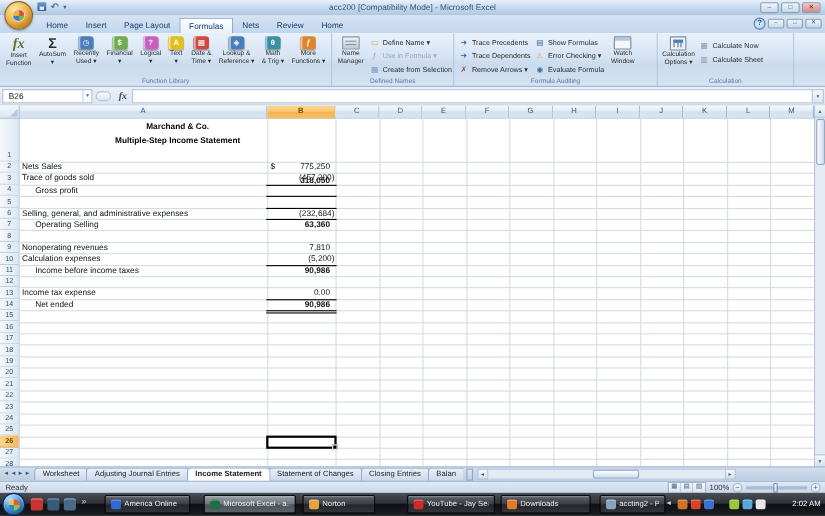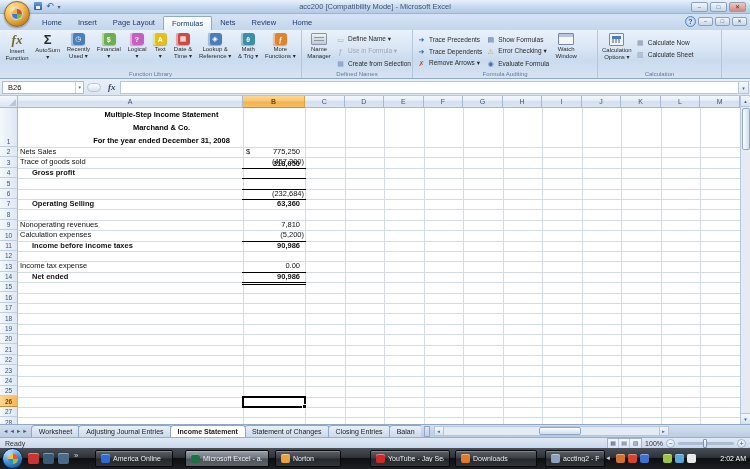--- a/index.html
+++ b/index.html
@@ -75,21 +75,21 @@
 .chd.sel{background:linear-gradient(#fcd792,#f9c570 48%,#f5b14e 52%,#f7bd62);border-right-color:#d9a248;border-bottom-color:#c98f35;color:#6b4c14;font-weight:bold}
 .rowheaders{position:absolute;left:0;top:12px;width:18px;bottom:0;overflow:hidden}
 .rhd{display:flex;align-items:flex-end;justify-content:center;font-size:6.5px;color:#39537b;background:linear-gradient(90deg,#f4f8fc,#dde7f3);border-right:1px solid #a5b9d3;border-bottom:1px solid #c2cfe0;padding-bottom:1px}
 .rhd.sel{background:linear-gradient(90deg,#fcd792,#f6b757);border-bottom-color:#c98f35;color:#6b4c14;font-weight:bold}
 .cells{position:absolute;left:18px;top:12px;right:10px;bottom:0;overflow:hidden;background:#fff}
 .vline{position:absolute;top:0;bottom:0;width:1px;background:#d4dbe7}
 .hline{position:absolute;left:0;right:0;height:1px;background:#d4dbe7}
 .titleblock{position:absolute;left:0;top:0;width:287px;text-align:center;font-weight:bold;font-size:7.5px;line-height:13px;color:#000}
 .tline{white-space:nowrap}
 .slabel{position:absolute;left:2px;height:10.4px;line-height:10.5px;font-size:7.5px;color:#111;white-space:nowrap}
-.slabel.b{font-weight:bold}
+.slabel.b{font-weight:normal}
 .sval{position:absolute;left:225px;width:62px;height:10.4px;line-height:10.5px;font-size:7.5px;color:#111;text-align:right}
 .sval.b{font-weight:bold}
 .vprefix{position:absolute;left:3px;top:0}
 .vtext{display:block}
 .bline{position:absolute;left:224px;width:64px;height:1px;background:#000}
 .selbox{position:absolute;left:224px;width:64px;height:12.4px;border:2px solid #000}
 .selbox::after{content:"";position:absolute;right:-3px;bottom:-3px;width:3px;height:3px;background:#000;border:1px solid #fff}
 .vscroll{position:absolute;right:0;top:0;width:10px;bottom:0;background:#e4ebf5;border-left:1px solid #b6c5d9;display:flex;flex-direction:column;align-items:center}
 .varrow{width:10px;height:11px;background:linear-gradient(#f4f8fc,#d5e1f0);border-bottom:1px solid #b6c5d9;font-size:4.5px;color:#4a617f;text-align:center;line-height:11px}
 .varrow.down{margin-top:auto;border-top:1px solid #b6c5d9;border-bottom:none}
@@ -410,39 +410,39 @@
       <div class="hline" style="top: 226.2px;"></div>
       <div class="hline" style="top: 236.6px;"></div>
       <div class="hline" style="top: 247px;"></div>
       <div class="hline" style="top: 257.4px;"></div>
       <div class="hline" style="top: 267.8px;"></div>
       <div class="hline" style="top: 278.2px;"></div>
       <div class="hline" style="top: 288.6px;"></div>
       <div class="hline" style="top: 299px;"></div>
       <div class="hline" style="top: 309.4px;"></div>
       <div class="titleblock">
+        <div class="tline">Marchand &amp; Co.</div>
         <div class="tline">Multiple-Step Income Statement</div>
-        <div class="tline">Marchand &amp; Co.</div>
-        <div class="tline">For the year ended December 31, 2008</div>
       </div>
       <div class="slabel" style="top: 39px;">Nets Sales</div>
       <div class="sval" style="top: 39px;">
         <div class="vprefix">$</div>
         <div class="vtext" style="padding-right: 5px;">775,250</div>
       </div>
       <div class="slabel" style="top: 49.4px;">Trace of goods sold</div>
       <div class="sval" style="top: 49.4px;">
         <div class="vtext" style="padding-right: 1px;">(457,200)</div>
       </div>
       <div class="bline" style="top: 59.8px;"></div>
       <div class="slabel b" style="top: 59.8px; left: 14px;">Gross profit</div>
       <div class="sval b" style="top: 51px;">
         <div class="vtext" style="padding-right: 5px;">318,050</div>
       </div>
       <div class="bline" style="top: 70.2px;"></div>
+      <div class="slabel" style="top: 80.6px;">Selling, general, and administrative expenses</div>
       <div class="sval" style="top: 80.6px;">
         <div class="vtext" style="padding-right: 1px;">(232,684)</div>
       </div>
       <div class="bline" style="top: 91px;"></div>
       <div class="bline" style="top: 80.6px;"></div>
       <div class="slabel b" style="top: 91px; left: 14px;">Operating Selling</div>
       <div class="sval b" style="top: 91px;">
         <div class="vtext" style="padding-right: 5px;">63,360</div>
       </div>
       <div class="slabel" style="top: 111.8px;">Nonoperating revenues</div>

